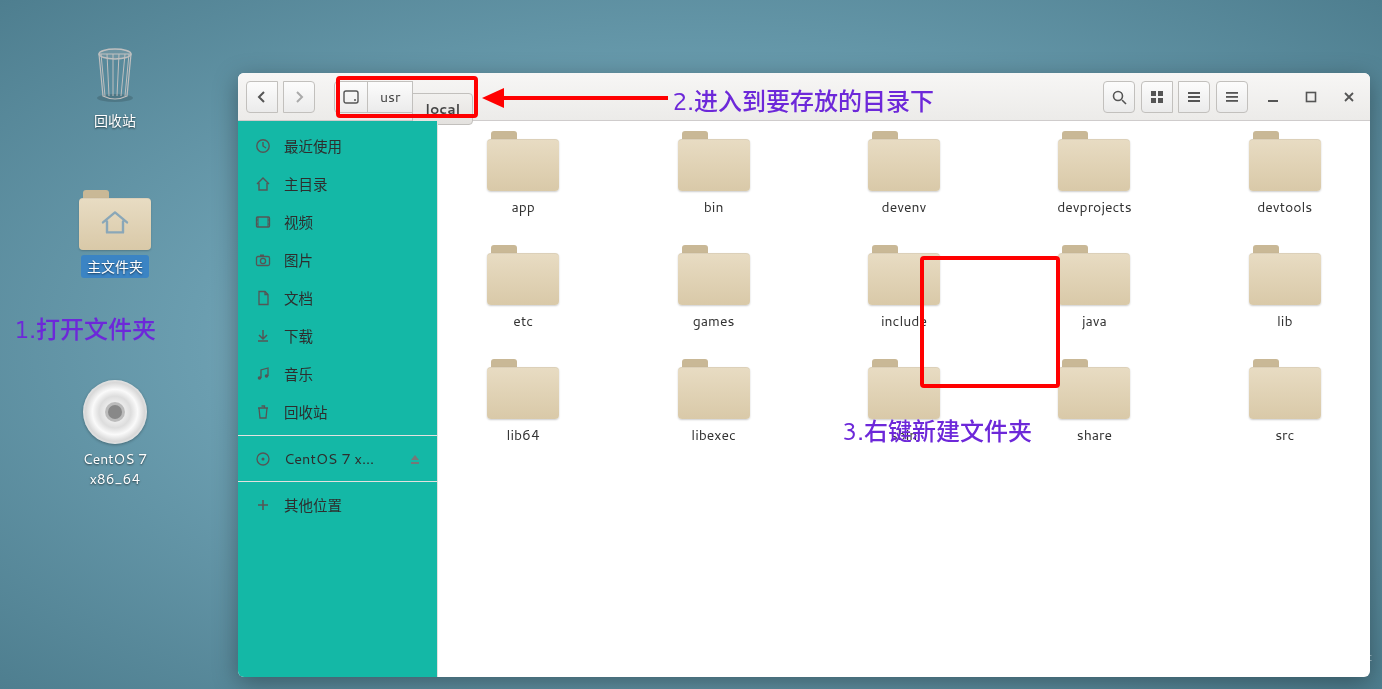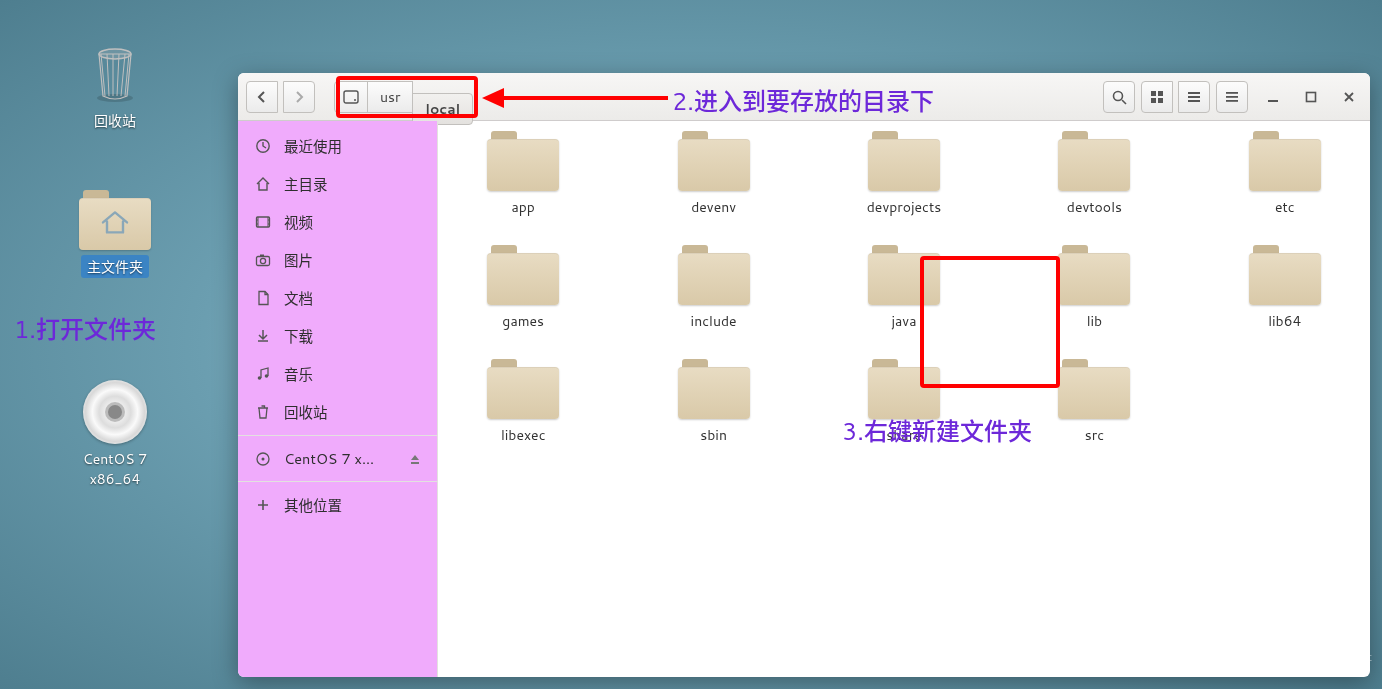--- a/index.html
+++ b/index.html
@@ -45,21 +45,21 @@
   .tb-btn.joined-r{ border-top-left-radius:0; border-bottom-left-radius:0;}
   .breadcrumb { display:flex; align-items:center; height:32px; }
   .crumb { height:32px; display:flex; align-items:center; padding:0 12px; background:linear-gradient(#fcfcfc,#ebebeb); border:1px solid #c2c0bd; margin-left:-1px; font-size:14px; color:#444; cursor:pointer; }
   .crumb:first-child{ border-radius:4px 0 0 4px; padding:0 8px; }
   .crumb.active{ background:linear-gradient(#f2f1ef,#e4e2df); }
   .crumb:last-child{ border-radius:0 4px 4px 0; font-weight:bold;margin-top:25px; }
   .tb-spacer{ flex:1; }
   .win-btn { width:26px; height:26px; display:flex; align-items:center; justify-content:center; color:#555; cursor:pointer; margin-left:6px; font-size:14px; }
 
   .fm-body { flex:1; display:flex; min-height:0; }
-  .sidebar { width:200px; background:#f0abfc; border-right:1px solid #e3e1df; padding:6px 0; overflow:auto; }
+  .sidebar { width:200px; background:#14b8a6; border-right:1px solid #e3e1df; padding:6px 0; overflow:auto; }
   .side-item { display:flex; align-items:center; gap:12px; padding:8px 16px; font-size:14.5px; color:#2e2e2e; cursor:pointer; }
   .side-item .si-icon{ width:18px; height:18px; display:flex; align-items:center; justify-content:center; color:#555; }
   .side-item .eject{ margin-left:auto; color:#888; }
   .side-sep{ height:1px; background:#e3e1df; margin:4px 0; }
 
   .content { flex:1; overflow:auto; padding:10px 20px; }
   .icon-grid { display:grid; grid-template-columns:repeat(5, 1fr); column-gap:60px; row-gap:28px; justify-items:center; }
   .file-item { width:120px; text-align:center; cursor:pointer; }
   .file-item .folder-icon{ margin:0 auto 6px; }
   .file-item .fname{ font-size:14px; color:#333; }
@@ -291,20 +291,27 @@
               <div class="folder-tab"></div>
               <div class="folder-body"></div>
             </div>
             <div class="fname">app</div>
           </div>
         <div class="file-item">
             <div class="folder-icon">
               <div class="folder-tab"></div>
               <div class="folder-body"></div>
             </div>
+            <div class="fname">bin</div>
+          </div>
+        <div class="file-item">
+            <div class="folder-icon">
+              <div class="folder-tab"></div>
+              <div class="folder-body"></div>
+            </div>
             <div class="fname">devenv</div>
           </div>
         <div class="file-item">
             <div class="folder-icon">
               <div class="folder-tab"></div>
               <div class="folder-body"></div>
             </div>
             <div class="fname">devprojects</div>
           </div>
         <div class="file-item">

